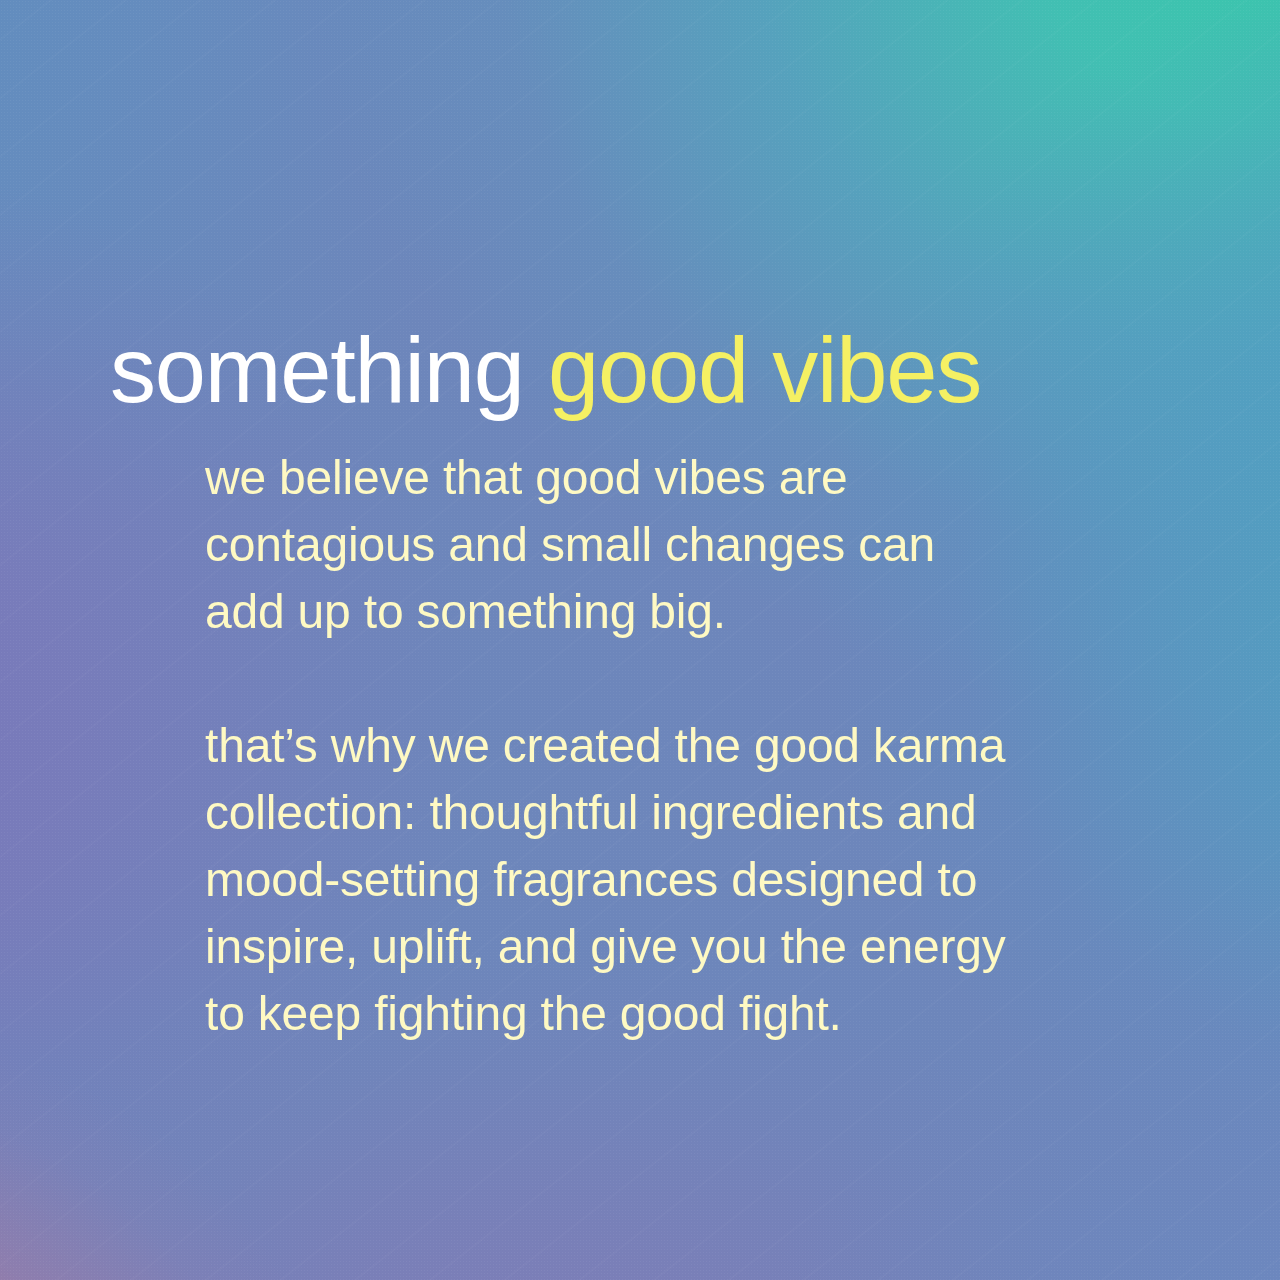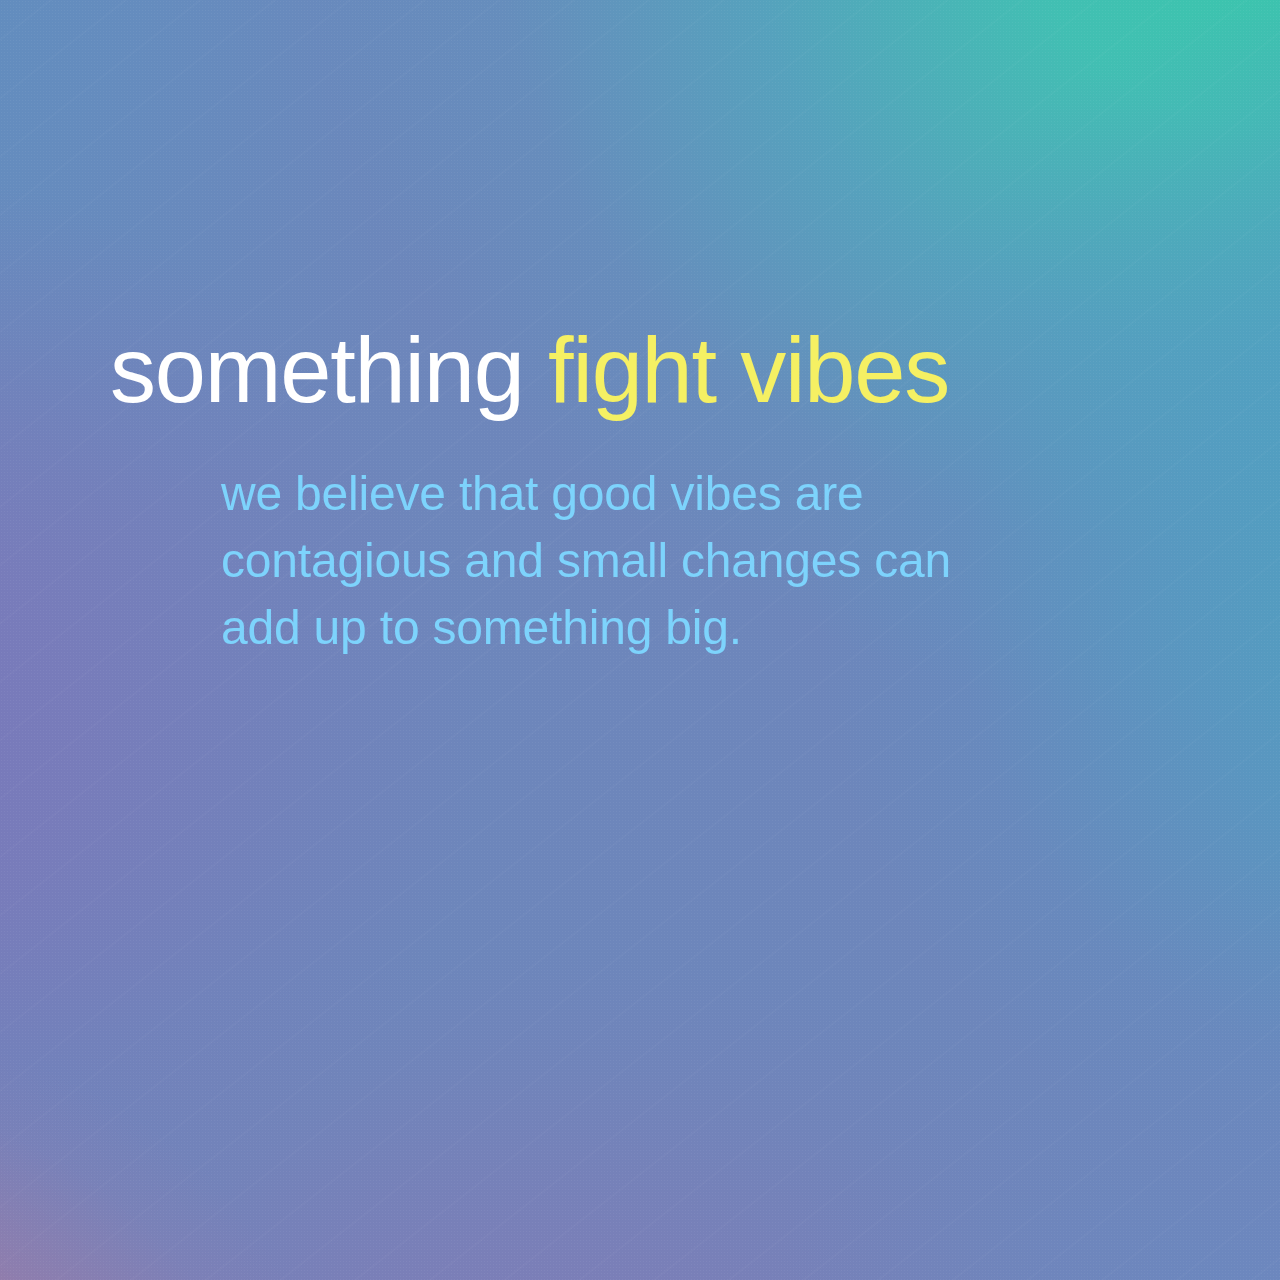--- a/index.html
+++ b/index.html
@@ -128,26 +128,26 @@
   .headline .hl-white { color: #ffffff; }
   .headline .hl-accent { color: #f5f063; }
 
   .body-block {
     position: absolute;
     left: 205px;
     top: 444px;
     width: 900px;
   }
   .para {
-    color: #7dd3fc;
+    color: #fef9c3;
     font-size: 48px;
     line-height: 67px;
     font-weight: 400;
     letter-spacing: -0.2px;
-    margin: 16px;
+    margin: 0;
     white-space: pre-line;
   }
   .para + .para { margin-top: 67px; }
 </style>
 </head>
 <body>
 
 <div id="canvas">
 
   <div class="bg-base"></div>
@@ -156,22 +156,27 @@
   <div class="bg-layer bg-cyan"></div>
   <div class="bg-layer bg-purple"></div>
   <div class="bg-layer bg-purple2"></div>
   <div class="bg-layer bg-slate"></div>
   <div class="bg-layer bg-pink"></div>
   <div class="bg-streaks"></div>
   <div class="bg-grain"></div>
 
   <div class="content">
 
-    <h1 class="headline"><span class="hl-white">something </span><span class="hl-accent">fight vibes</span></h1>
+    <h1 class="headline"><span class="hl-white">something </span><span class="hl-accent">good vibes</span></h1>
 
     <div class="body-block">
       <p class="para">we believe that good vibes are
 contagious and small changes can
 add up to something big.</p>
+      <p class="para">that’s why we created the good karma
+collection: thoughtful ingredients and
+mood-setting fragrances designed to
+inspire, uplift, and give you the energy
+to keep fighting the good fight.</p>
     </div>
 
   </div>
 </div>
 
 </body></html>

